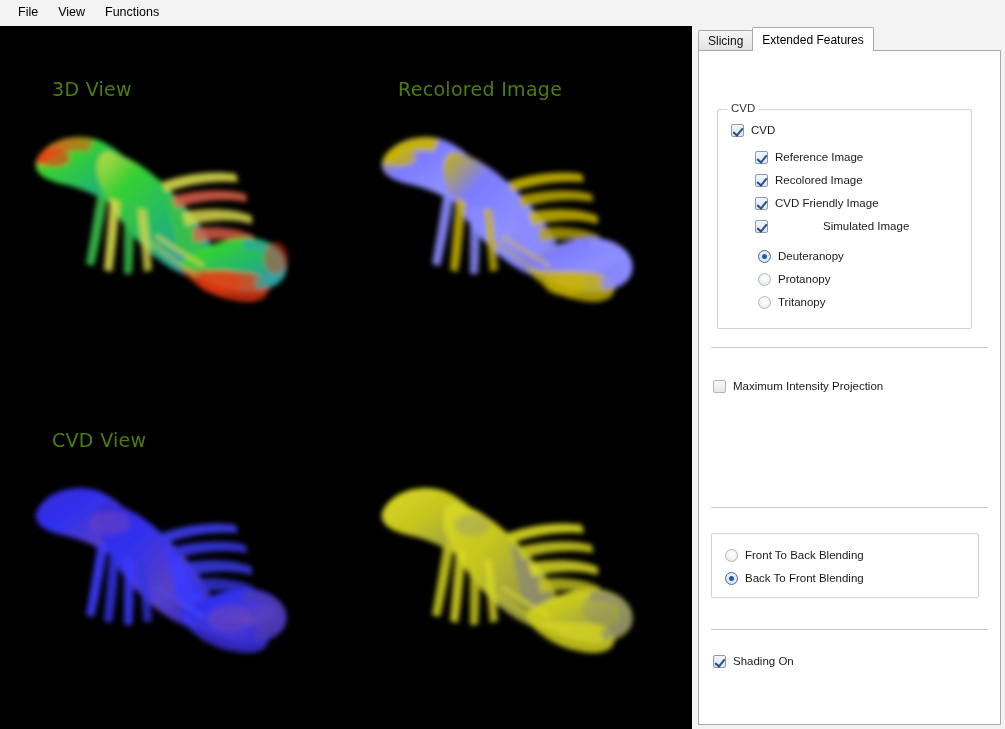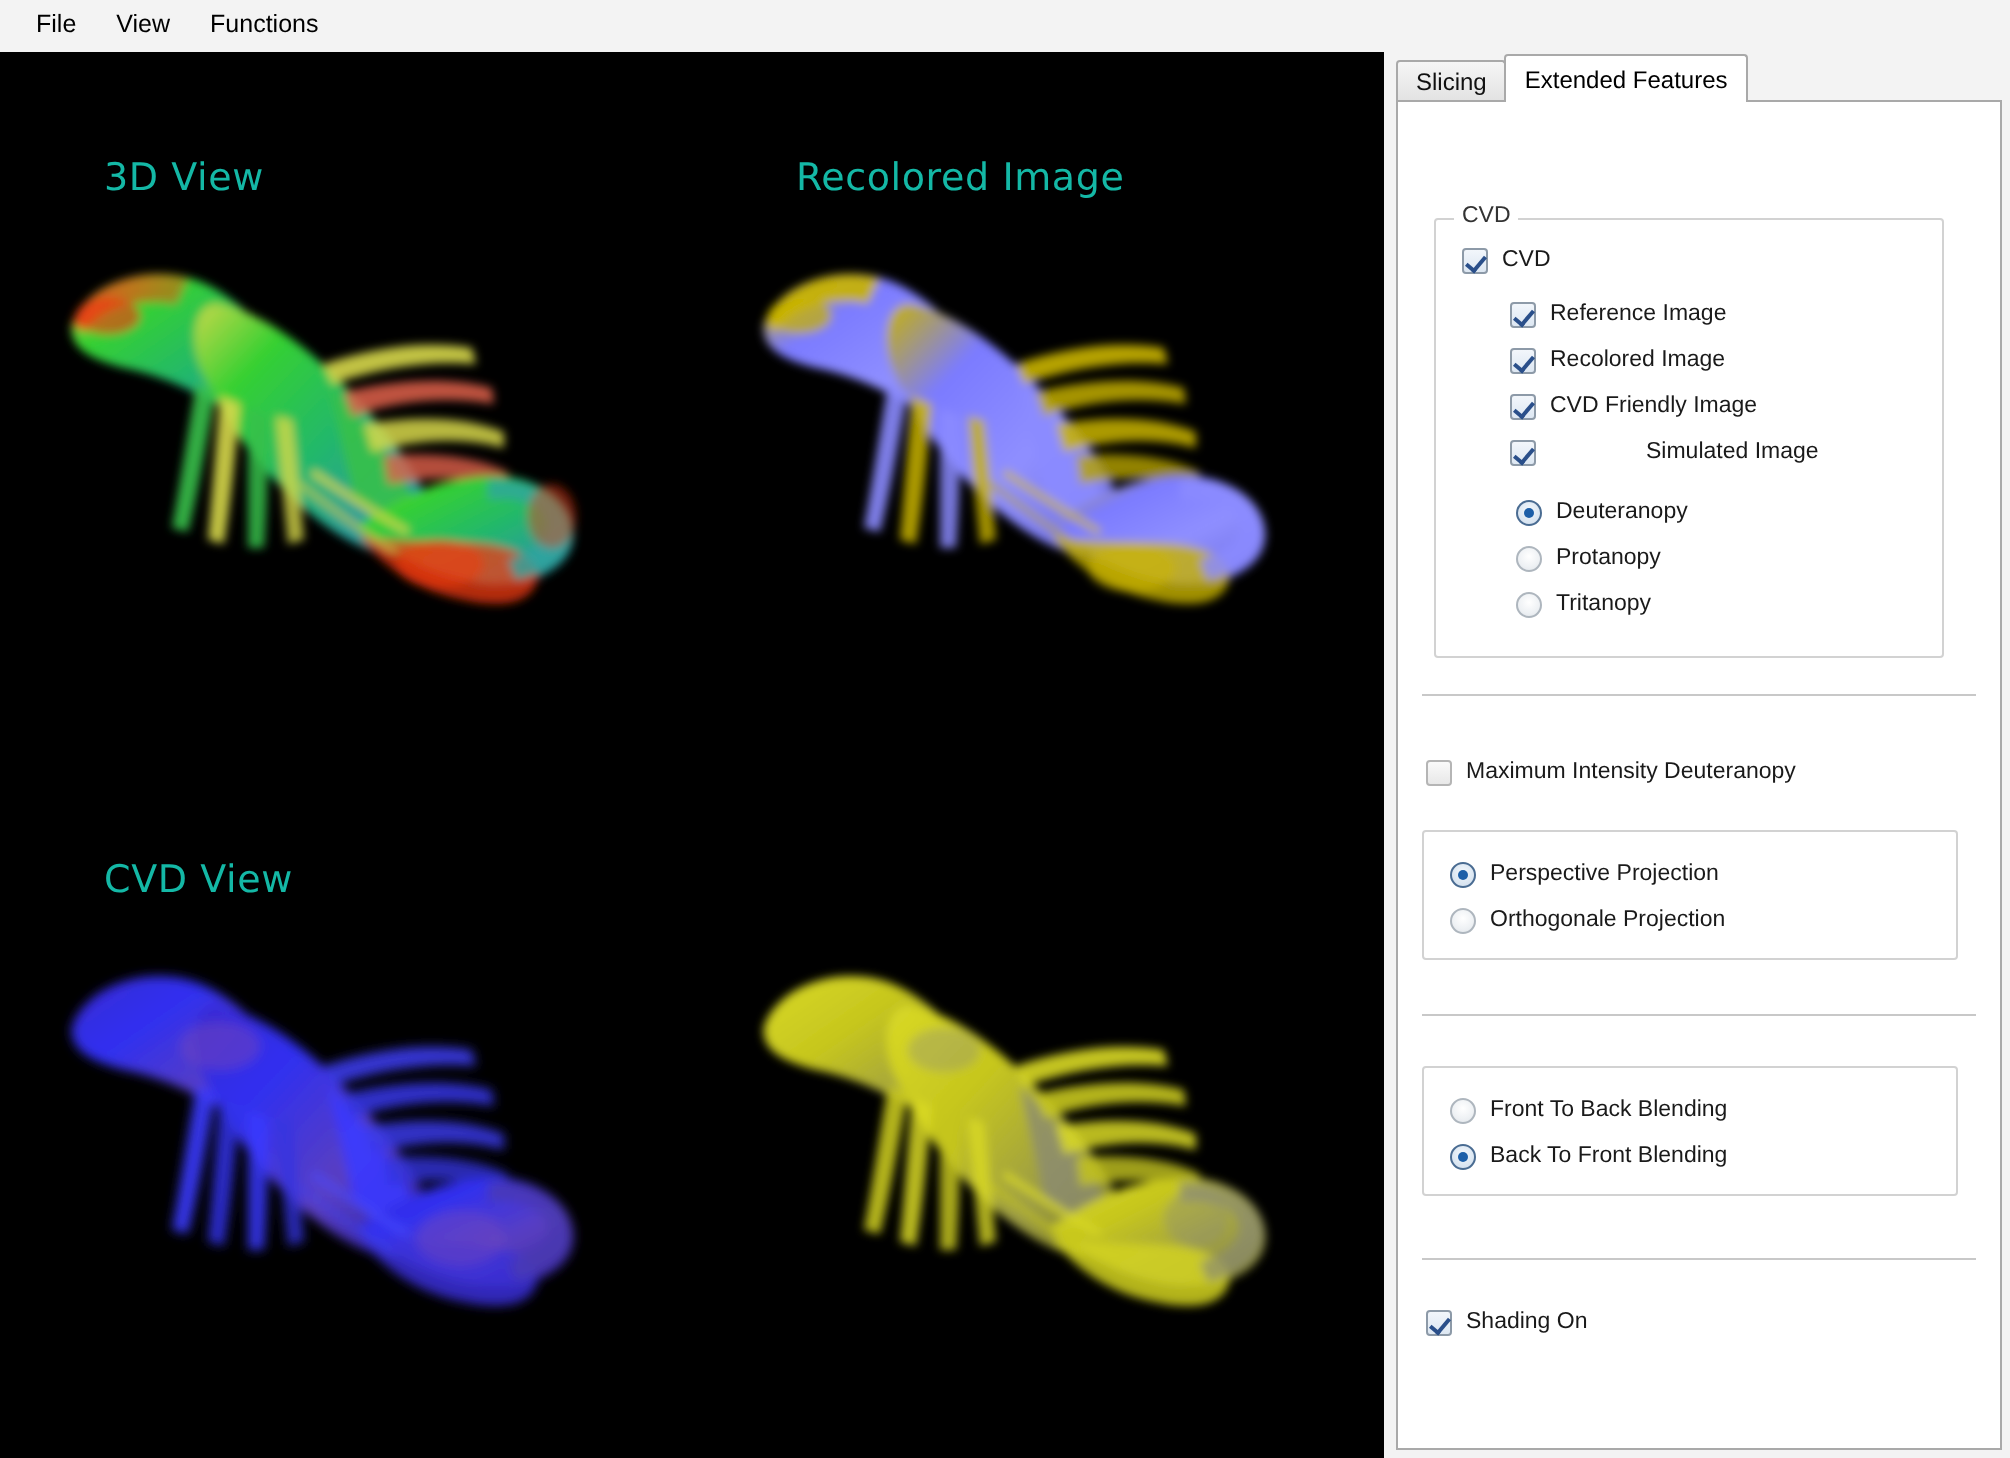--- a/index.html
+++ b/index.html
@@ -49,21 +49,21 @@
   }
   #quad-tl { left: 0;   top: 0; }
   #quad-tr { left: 346px; top: 0; }
   #quad-bl { left: 0;   top: 351px; }
   #quad-br { left: 346px; top: 351px; }
 
   .quad-label {
     position: absolute;
     left: 52px; top: 52px;
     font-size: 19px;
-    color: #14b8a6;
+    color: #4d7c0f;
     letter-spacing: 0.3px;
     font-family: "DejaVu Sans", sans-serif;
     white-space: nowrap;
   }
   .quad-render {
     position: absolute;
     left: 14px; top: 70px;
     width: 320px; height: 270px;
   }
   .quad-render svg { display: block; width: 100%; height: 100%; }
@@ -424,33 +424,23 @@
         <div class="row" style="left:40px; top:186px;">
           <span class="rb"></span>
           <span class="lbl">Tritanopy</span>
         </div>
       </div>
 
       <div class="separator" style="left:12px; top:296px; width:277px;"></div>
 
       <div class="row" style="left:14px; top:329px;">
         <span class="cb off"></span>
-        <span class="lbl">Maximum Intensity Deuteranopy</span>
-      </div>
-
-      <div class="groupbox" style="left:12px; top:364px; width:268px; height:65px;">
-        <div class="row" style="left:13px; top:15px;">
-          <span class="rb on"></span>
-          <span class="lbl">Perspective Projection</span>
-        </div>
-        <div class="row" style="left:13px; top:38px;">
-          <span class="rb"></span>
-          <span class="lbl">Orthogonale Projection</span>
-        </div>
-      </div>
+        <span class="lbl">Maximum Intensity Projection</span>
+      </div>
+
 
       <div class="separator" style="left:12px; top:456px; width:277px;"></div>
 
       <div class="groupbox" style="left:12px; top:482px; width:268px; height:65px;">
         <div class="row" style="left:13px; top:15px;">
           <span class="rb"></span>
           <span class="lbl">Front To Back Blending</span>
         </div>
         <div class="row" style="left:13px; top:38px;">
           <span class="rb on"></span>

